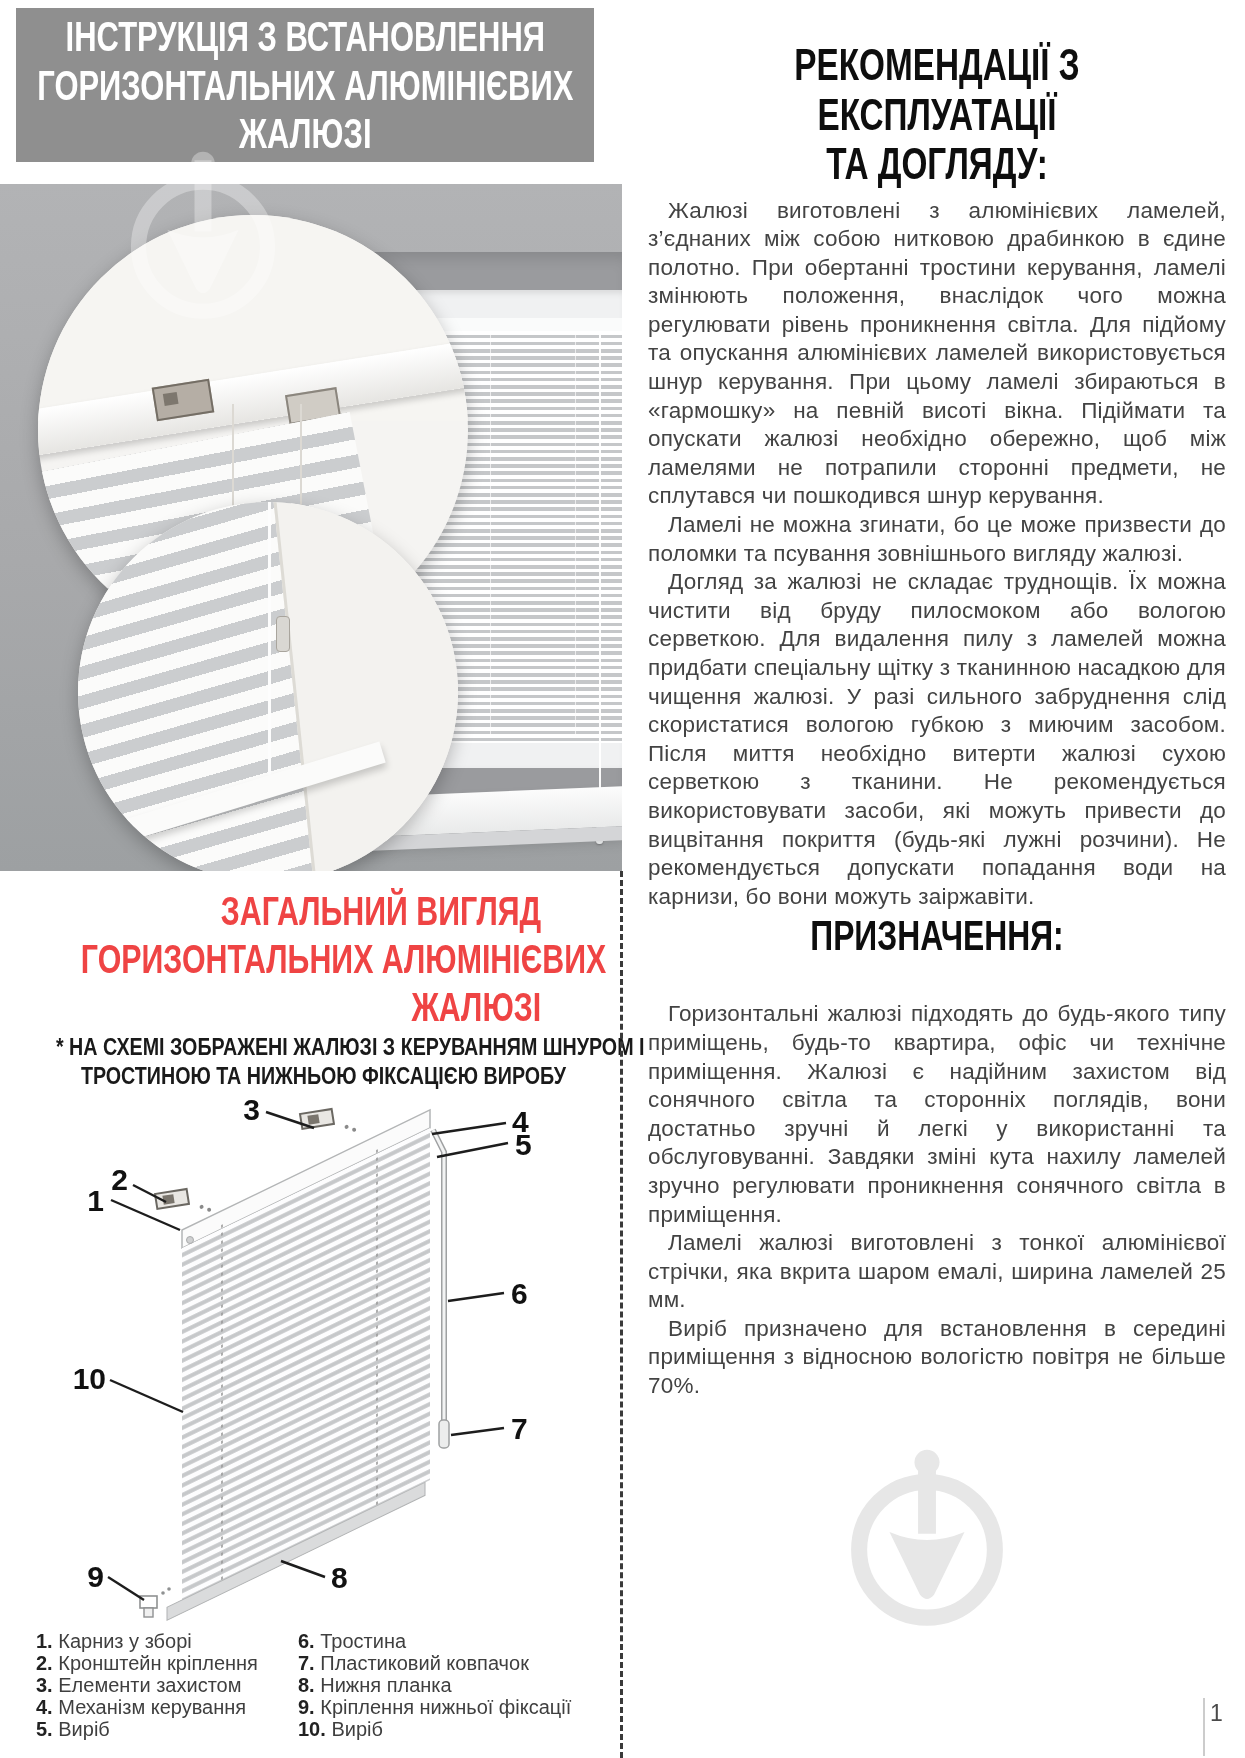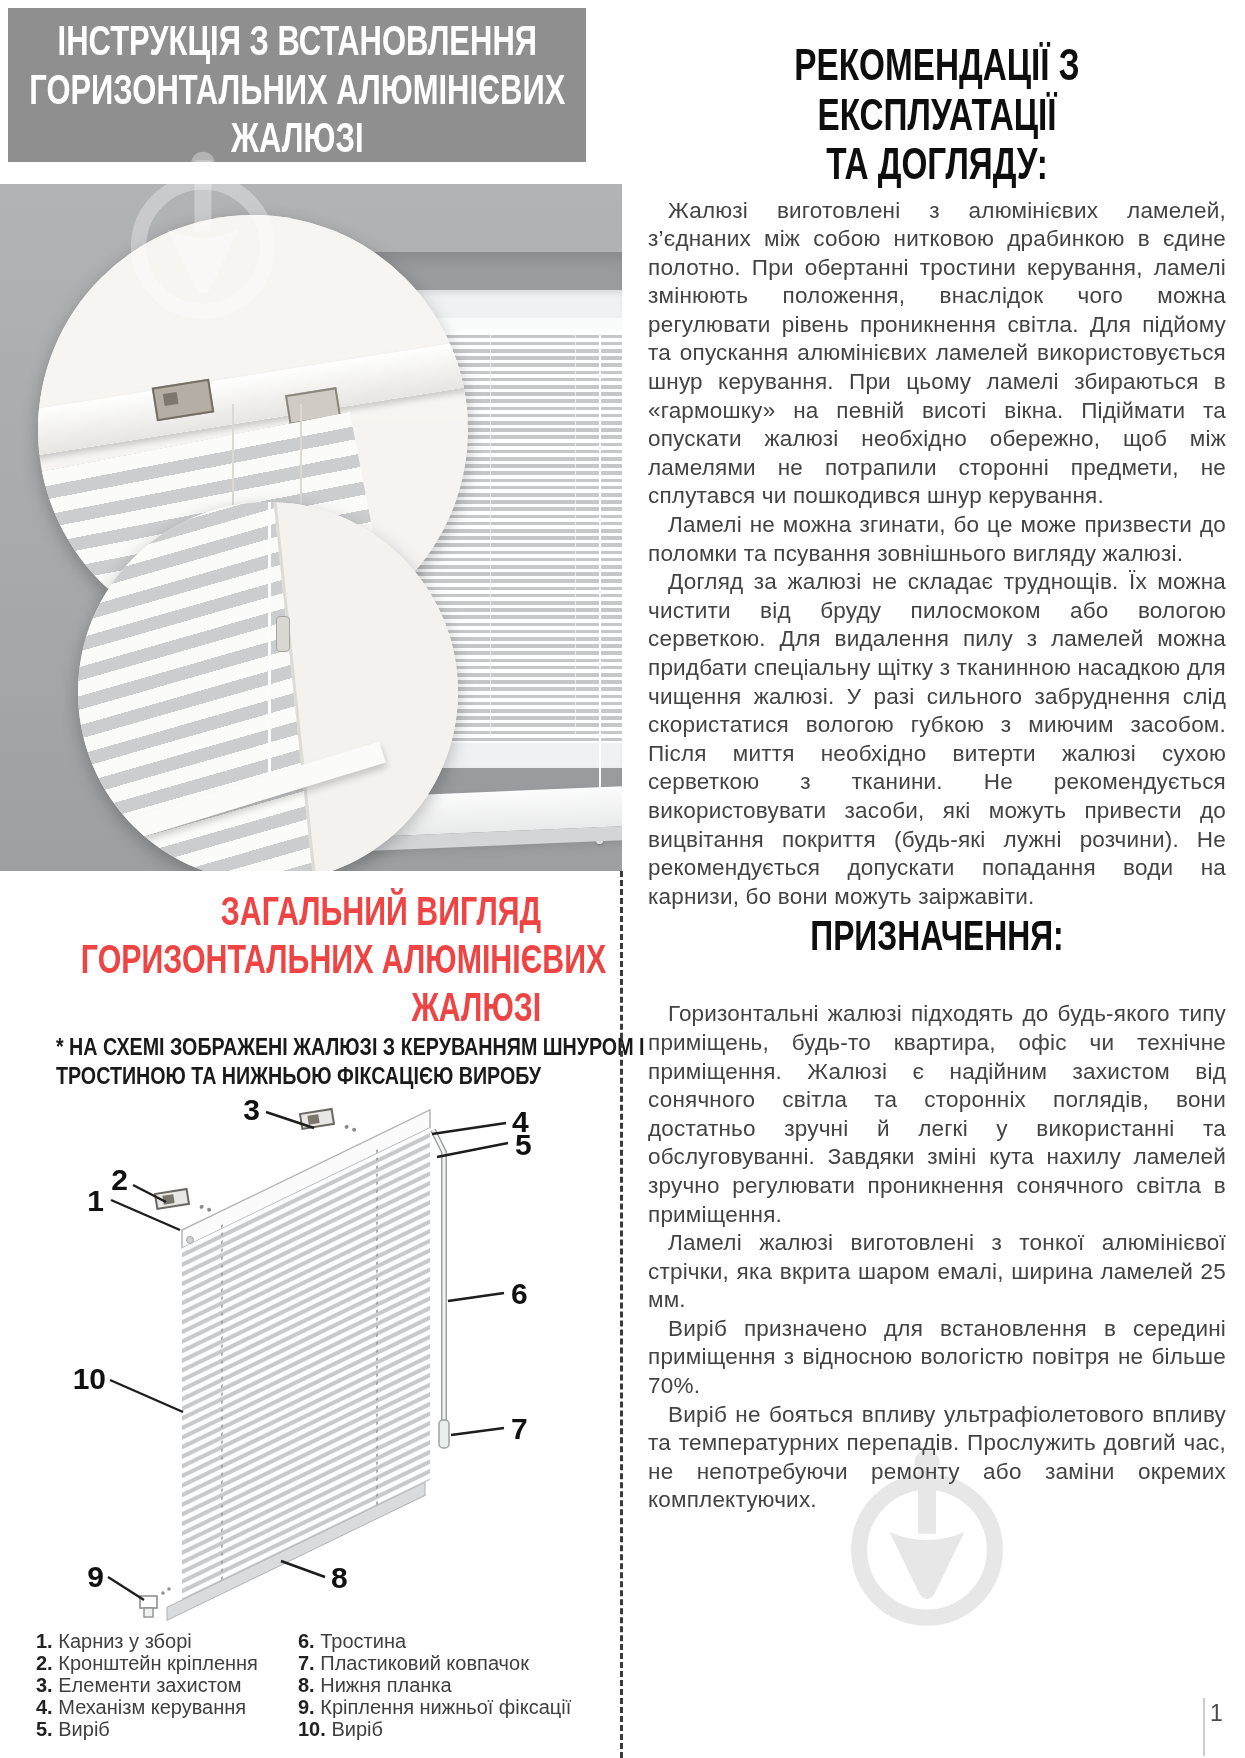--- a/index.html
+++ b/index.html
@@ -1,20 +1,20 @@
 <!DOCTYPE html>
 <html lang="uk"><head>
 <meta charset="utf-8">
 <style>
   html,body{margin:0;padding:0;background:#e9e9e9;}
   .page{position:relative;width:1245px;height:1758px;background:#ffffff;overflow:hidden;
         font-family:"Liberation Sans",sans-serif;margin:0 auto;}
   
-  .header-banner{position:absolute;left:8px;top:8px;width:578px;height:154px;background:#8f8f8f;
-                 display:flex;align-items:flex-end;justify-content:center;}
+  .header-banner{position:absolute;left:16px;top:8px;width:578px;height:154px;background:#8f8f8f;
+                 display:flex;align-items:center;justify-content:center;}
   .header-banner .cond{transform:scaleX(0.72);transform-origin:50% 50%;}
   .header-title{color:#ffffff;font-weight:bold;font-size:43px;line-height:1.13;text-align:center;
                 letter-spacing:0px;white-space:nowrap;}
   .photo{position:absolute;left:0;top:184px;width:622px;height:687px;overflow:hidden;
          background:linear-gradient(180deg,#b2b3b5 0%,#a8a9ab 55%,#9da0a2 100%);}
   .recess{position:absolute;left:252px;top:68px;width:370px;height:560px;background:#9a9b9e;
           box-shadow:inset 6px 6px 14px rgba(0,0,0,.12);}
   .frame{position:absolute;left:298px;top:106px;width:324px;height:478px;background:#f0f1f2;
          box-shadow:inset 3px 3px 6px rgba(0,0,0,.10);}
   .blinds{position:absolute;left:316px;top:134px;width:306px;height:440px;}
@@ -47,21 +47,21 @@
   .string{position:absolute;width:2px;background:#dcd9d3;}
   .i2-wall{position:absolute;right:-4%;top:-5%;width:46%;height:115%;background:#f3f2ef;
            border-left:3px solid #dddbd5;transform:rotate(-6deg);}
   .i2-rail{position:absolute;left:-8%;top:76%;width:90%;height:22px;background:#fbfbfa;
            transform:rotate(-17deg);box-shadow:0 5px 7px rgba(0,0,0,.18);}
   .i2-tassel{position:absolute;left:52%;top:30%;width:12px;height:34px;background:#d9d7d2;
              border:1px solid #a9a59d;border-radius:4px;}
   .overview{position:absolute;left:0;top:888px;width:622px;text-align:right;color:#ef4444;}
   .overview .cond{transform:scaleX(0.74);transform-origin:50% 0;}
   .overview-title{font-weight:bold;font-size:41px;line-height:1.17;white-space:nowrap;}
-  .note{position:absolute;left:0;top:1032px;width:622px;text-align:left;color:#1a1a1a;}
+  .note{position:absolute;left:0;top:1032px;width:622px;text-align:right;color:#1a1a1a;}
   .note .cond{transform:scaleX(0.82);transform-origin:50% 0;}
   .note-text{font-weight:bold;font-size:24px;line-height:1.22;white-space:nowrap;}
   .diagram{position:absolute;left:0;top:1090px;width:560px;height:548px;}
   .legend{position:absolute;left:36px;top:1630px;width:586px;font-size:20px;line-height:22px;color:#3f3f3f;}
   .lg-col{position:absolute;top:0;}
   .lg-col1{left:0;width:250px;}
   .lg-col2{left:262px;width:330px;}
   .lg-row{white-space:nowrap;}
   .lg-num{font-weight:bold;color:#222;}
   
@@ -270,20 +270,19 @@
       <p>Ламелі не можна згинати, бо це може призвести до поломки та псування зовнішнього вигляду жалюзі.</p>
       <p>Догляд за жалюзі не складає труднощів. Їх можна чистити від бруду пилосмоком або вологою серветкою. Для видалення пилу з ламелей можна придбати спеціальну щітку з тканинною насадкою для чищення жалюзі. У разі сильного забруднення слід скористатися вологою губкою з миючим засобом. Після миття необхідно витерти жалюзі сухою серветкою з тканини. Не рекомендується використовувати засоби, які можуть привести до вицвітання покриття (будь-які лужні розчини). Не рекомендується допускати попадання води на карнизи, бо вони можуть заіржавіти.</p>
     </div>
     <div class="purpose-heading">
       <span class="cond">ПРИЗНАЧЕННЯ:</span>
     </div>
     <div class="purpose-text">
       <p>Горизонтальні жалюзі підходять до будь-якого типу приміщень, будь-то квартира, офіс чи технічне приміщення. Жалюзі є надійним захистом від сонячного світла та сторонніх поглядів, вони достатньо зручні й легкі у використанні та обслуговуванні. Завдяки зміні кута нахилу ламелей зручно регулювати проникнення сонячного світла в приміщення.</p>
       <p>Ламелі жалюзі виготовлені з тонкої алюмінієвої стрічки, яка вкрита шаром емалі, ширина ламелей 25 мм.</p>
       <p>Виріб призначено для встановлення в середині приміщення з відносною вологістю повітря не більше 70%.</p>
-      <p>Виріб не бояться впливу ультрафіолетового впливу та температурних перепадів. Прослужить довгий час, не непотребуючи ремонту або заміни окремих комплектуючих.</p>
     </div>
   </div>
 
   <div class="page-num-rule"></div>
   <div class="page-num">1</div>
 
 </div>
 
 </body></html>

